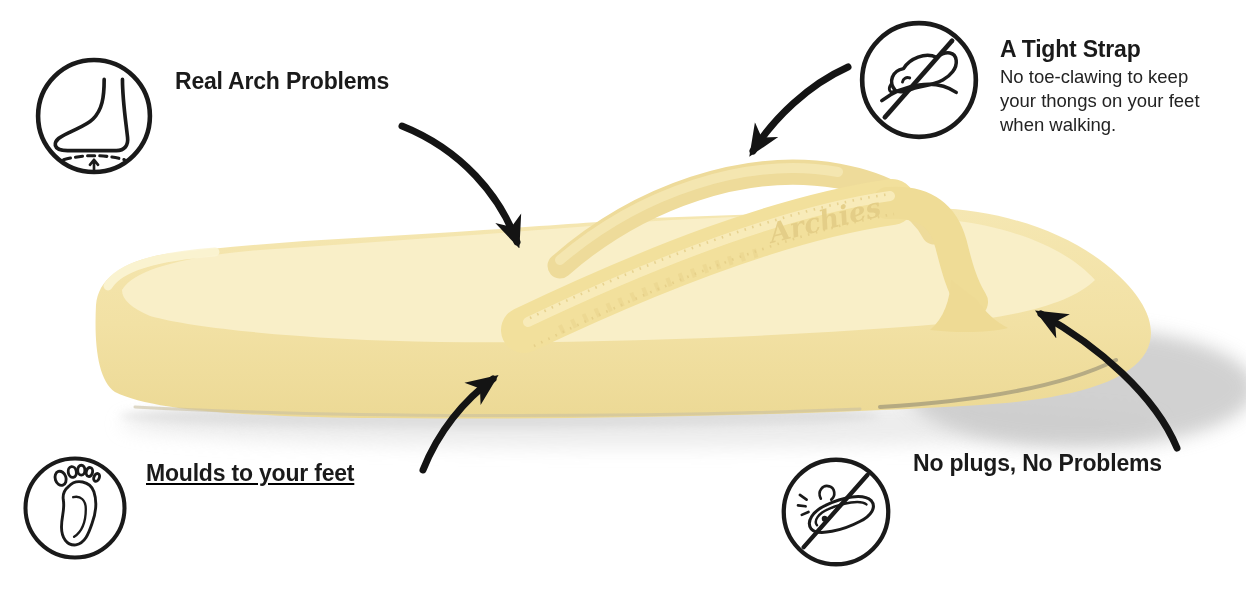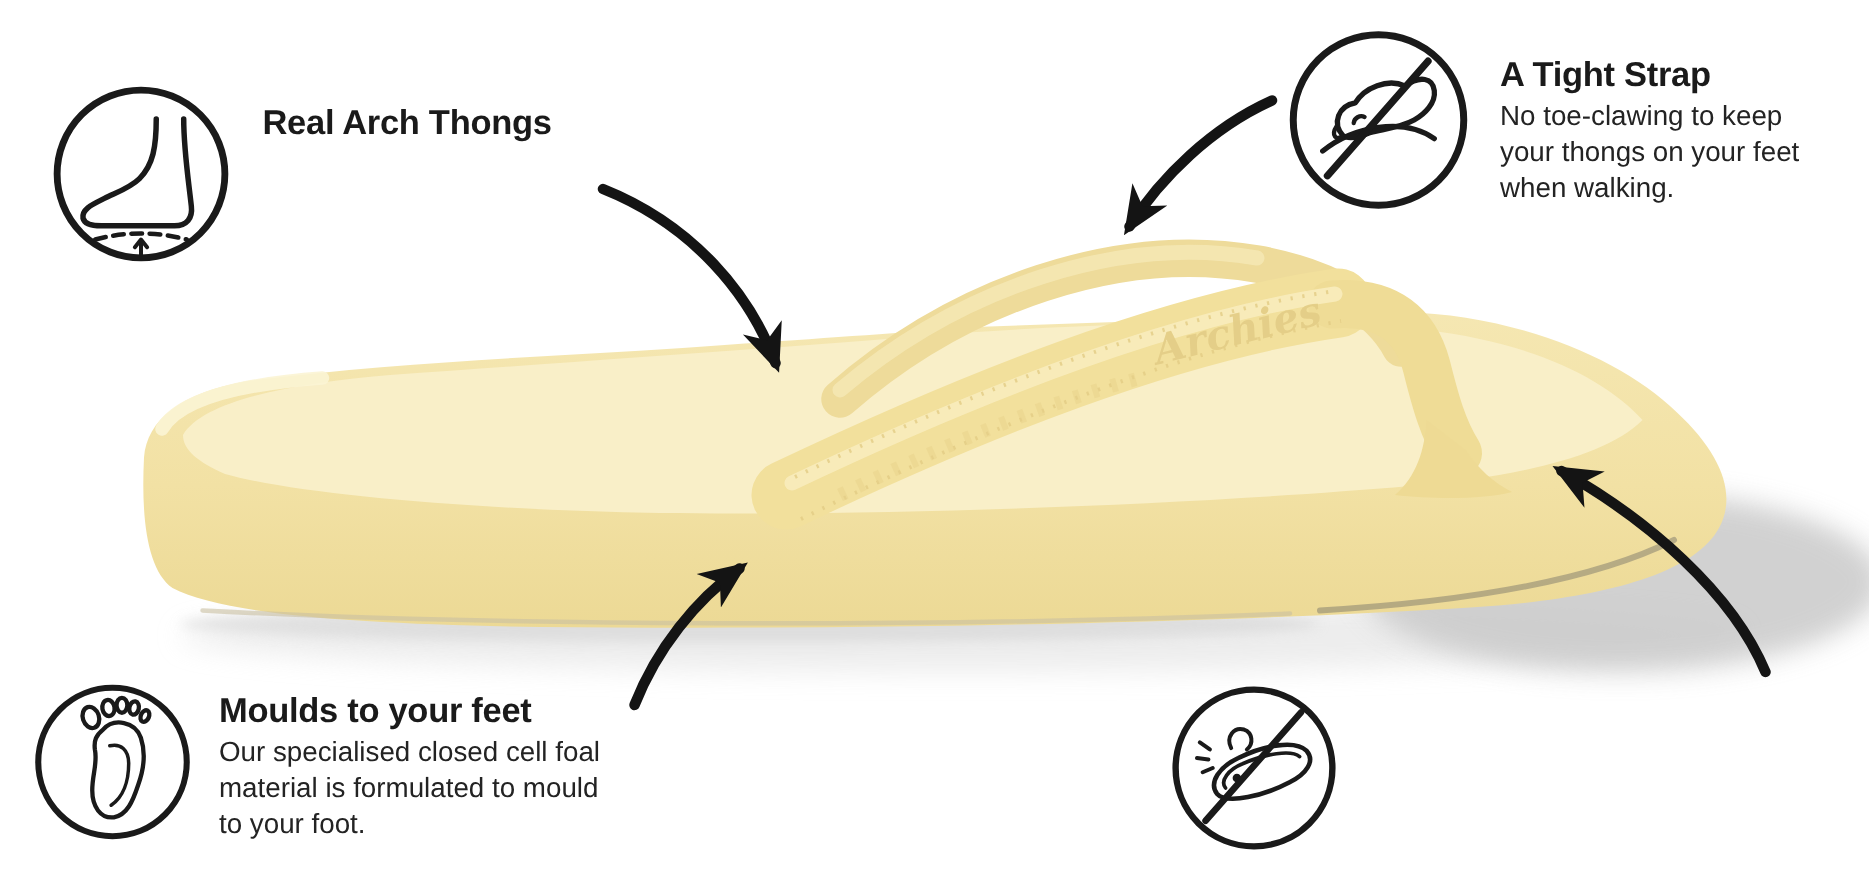--- a/index.html
+++ b/index.html
@@ -105,21 +105,21 @@
       <svg width="122" height="122" viewBox="0 0 120 120">
         <circle cx="60" cy="60" r="55" fill="#fff" stroke="#1a1a1a" stroke-width="4.5"></circle>
         <g fill="none" stroke="#1a1a1a" stroke-width="3.6" stroke-linejoin="round" stroke-linecap="round">
           <path d="M 70 24 C 70 42 68 54 59 63 C 53 69 44 72 36 76 C 28 80 21 83 22 89 C 23 93 28 94 34 94 L 82 94 C 90 94 94 89 93 81 C 91 63 88 44 88 24"></path>
           <path d="M 30 103 Q 60 95 90 103" stroke-width="3" stroke-dasharray="7 5"></path>
           <path d="M 60 113 L 60 104 M 56 108 L 60 103 L 64 108" stroke-width="2.6"></path>
         </g>
       </svg>
     </div>
     <div class="callout-text" style="left:175px;top:68px;width:250px;">
-      <h3 class="callout-title">Real Arch Thongs</h3>
+      <h3 class="callout-title">Real Arch Problems</h3>
     </div>
   </div>
 
   <div class="callout">
     <div class="callout-icon" style="left:857px;top:18px;">
       <svg width="124" height="124" viewBox="0 0 120 120">
         <circle cx="60" cy="60" r="55" fill="#fff" stroke="#1a1a1a" stroke-width="4.5"></circle>
         <g fill="none" stroke="#1a1a1a" stroke-width="3.4" stroke-linejoin="round" stroke-linecap="round">
           <path d="M 24 80 C 44 64 76 58 96 72"></path>
           <path d="M 37 70 C 30 62 34 51 45 49 C 51 39 66 33 77 38 C 87 31 95 33 96 41 C 97 49 90 56 83 60 C 74 65 62 66 55 68 C 48 71 41 73 37 70 Z"></path>
@@ -145,39 +145,37 @@
           <path d="M 53 36 C 61 27 77 30 81 42 C 85 54 83 66 79 77 C 75 89 71 99 61 101 C 51 102 45 93 45 81 C 45 69 49 61 47 51 C 46 44 48 40 53 36 Z"></path>
           <ellipse cx="44" cy="27" rx="6" ry="8" transform="rotate(-18 44 27)"></ellipse>
           <ellipse cx="57" cy="20" rx="4.5" ry="6" transform="rotate(-10 57 20)"></ellipse>
           <ellipse cx="67" cy="18" rx="4" ry="5.5"></ellipse>
           <ellipse cx="76" cy="20" rx="3.5" ry="5" transform="rotate(12 76 20)"></ellipse>
           <ellipse cx="84" cy="26" rx="3" ry="4.5" transform="rotate(24 84 26)"></ellipse>
           <path d="M 58 48 C 66 46 72 51 72 61 C 72 74 68 86 59 92" stroke-width="2.6"></path>
         </g>
       </svg>
     </div>
-    <div class="callout-text" style="left:146px;top:460px;width:320px;">
+    <div class="callout-text" style="left:146px;top:460px;width:320px;text-decoration:underline;">
       <h3 class="callout-title">Moulds to your feet</h3>
-      <p class="callout-body">Our specialised closed cell foal
-material is formulated to mould
-to your foot.</p>
     </div>
   </div>
 
   <div class="callout">
     <div class="callout-icon" style="left:779px;top:455px;">
       <svg width="114" height="114" viewBox="0 0 120 120">
         <circle cx="60" cy="60" r="55" fill="#fff" stroke="#1a1a1a" stroke-width="4.5"></circle>
         <g fill="none" stroke="#1a1a1a" stroke-width="3.2" stroke-linejoin="round" stroke-linecap="round">
           <path d="M 34 78 C 28 70 36 59 49 53 C 67 44 89 40 97 48 C 103 55 97 64 85 70 C 68 79 41 86 34 78 Z"></path>
           <path d="M 40 74 C 36 69 42 61 52 57 C 68 50 86 47 92 52" stroke-width="2.6"></path>
           <circle cx="48" cy="67" r="3" fill="#1a1a1a" stroke="none"></circle>
           <path d="M 44 46 C 40 38 46 31 53 33 C 59 35 60 43 55 47" stroke-width="2.8"></path>
           <path d="M 22 42 L 29 47 M 20 53 L 28 54 M 24 63 L 31 60" stroke-width="2.8"></path>
           <path d="M 93 21 L 26 97" stroke-width="4.6"></path>
         </g>
       </svg>
     </div>
     <div class="callout-text" style="left:913px;top:450px;width:300px;">
+      <h3 class="callout-title">No plugs, No Problems</h3>
     </div>
   </div>
 
 </div>
 
 </body></html>

